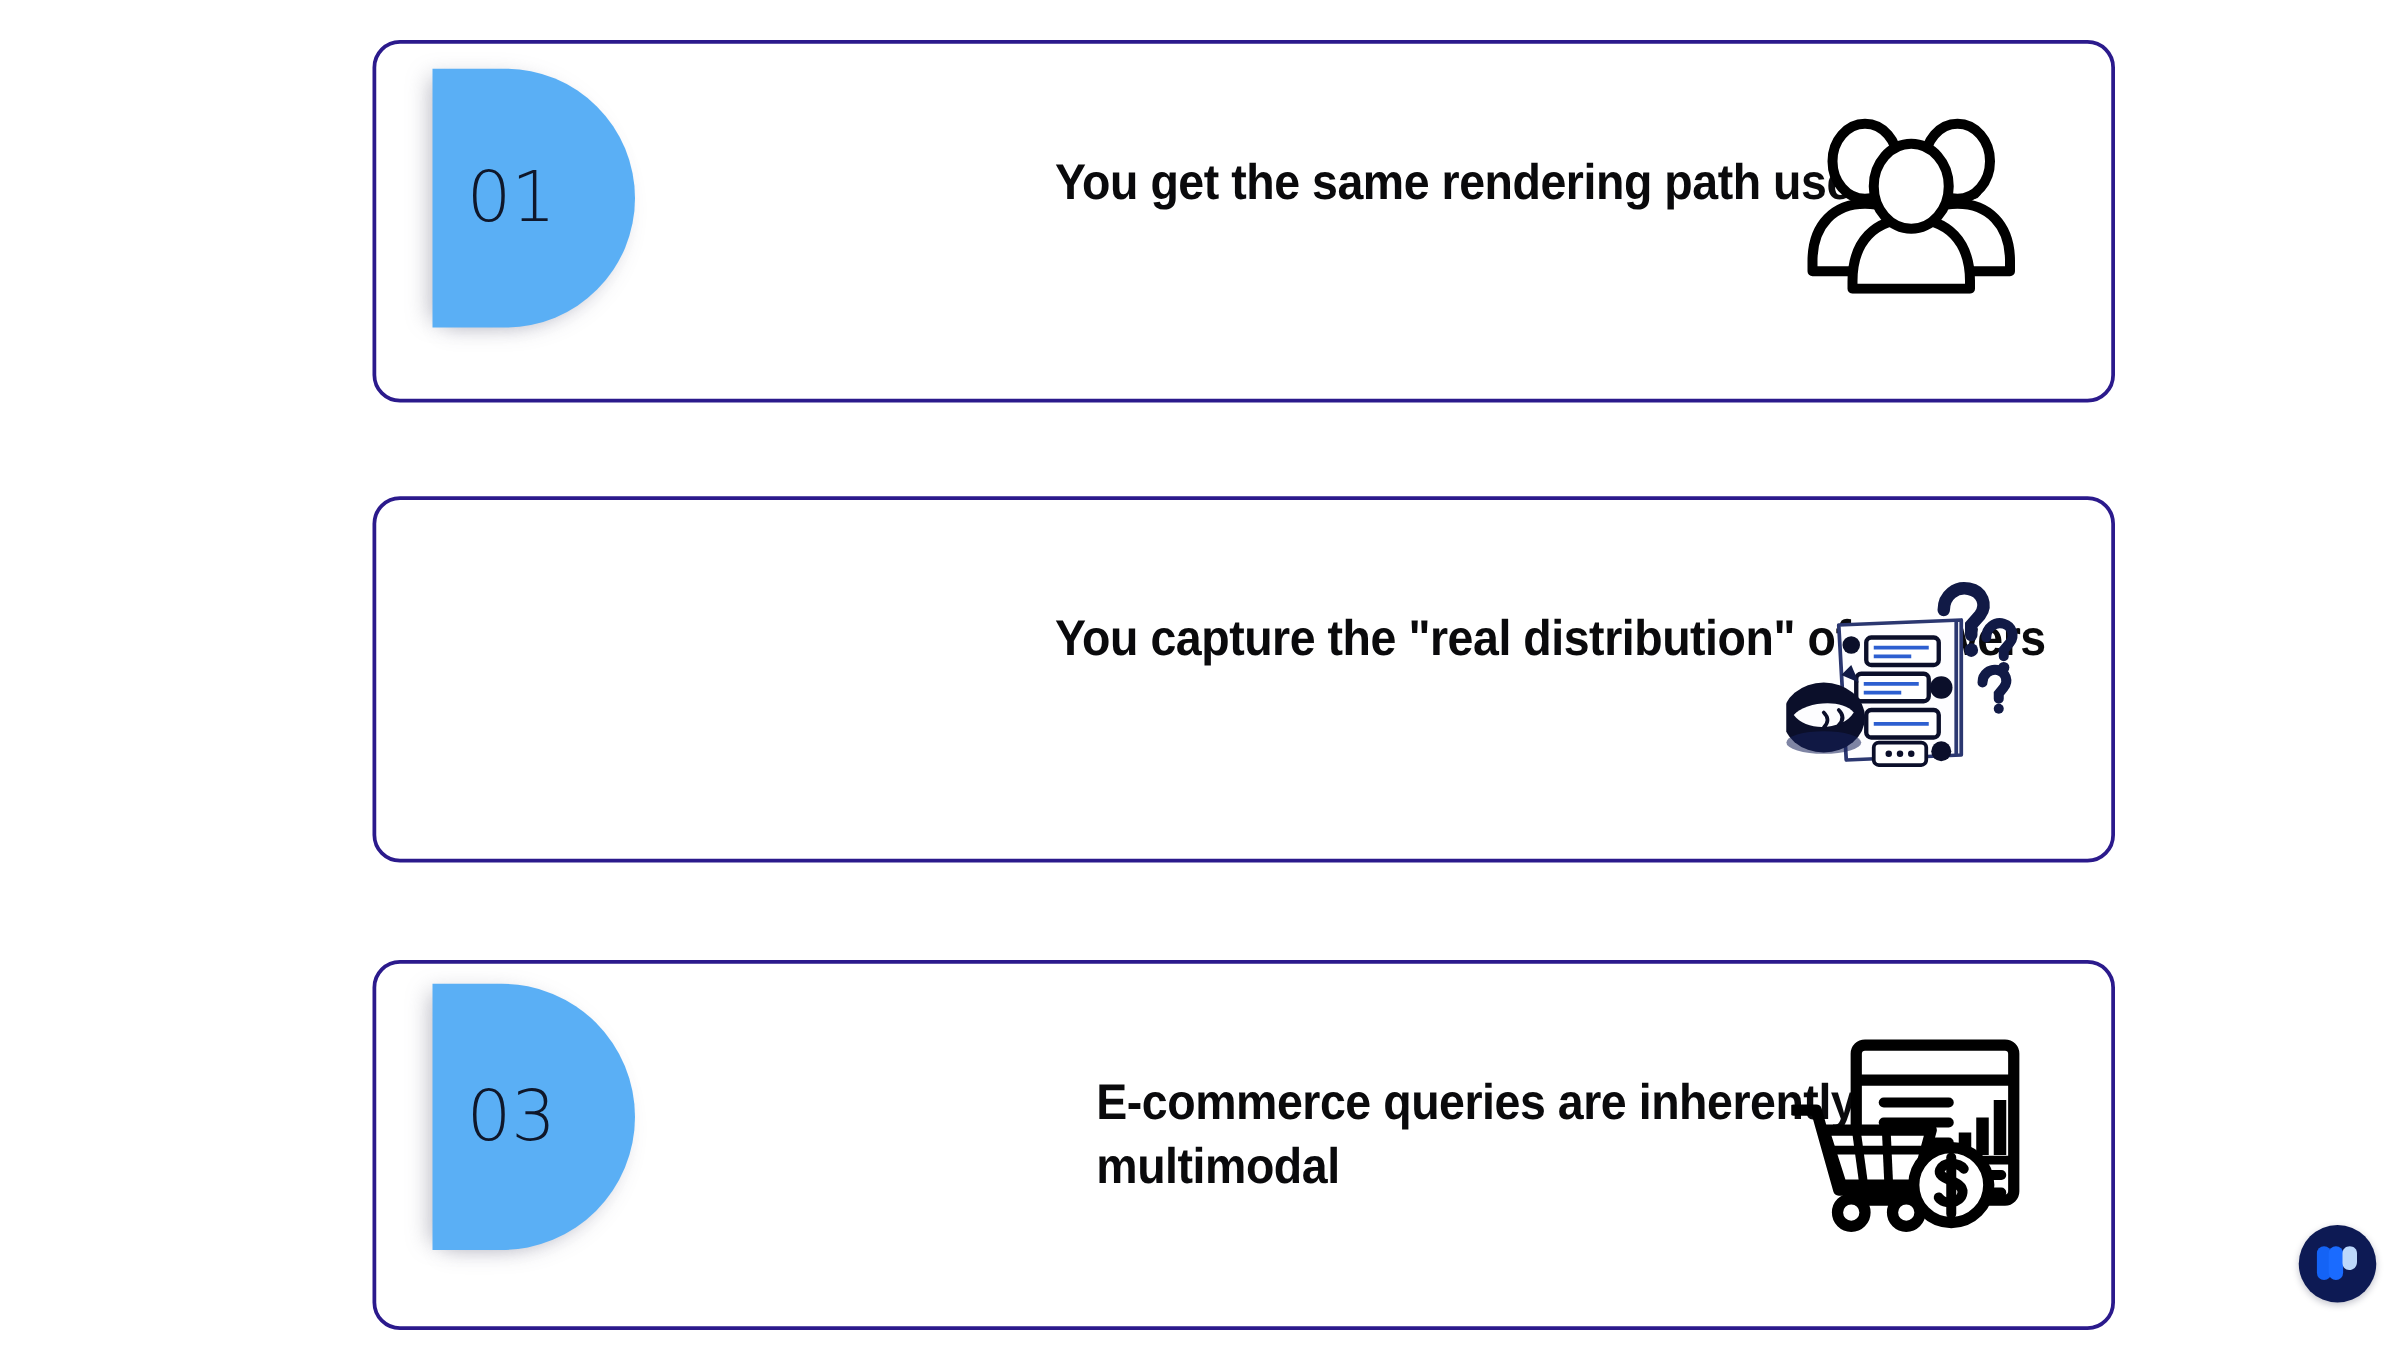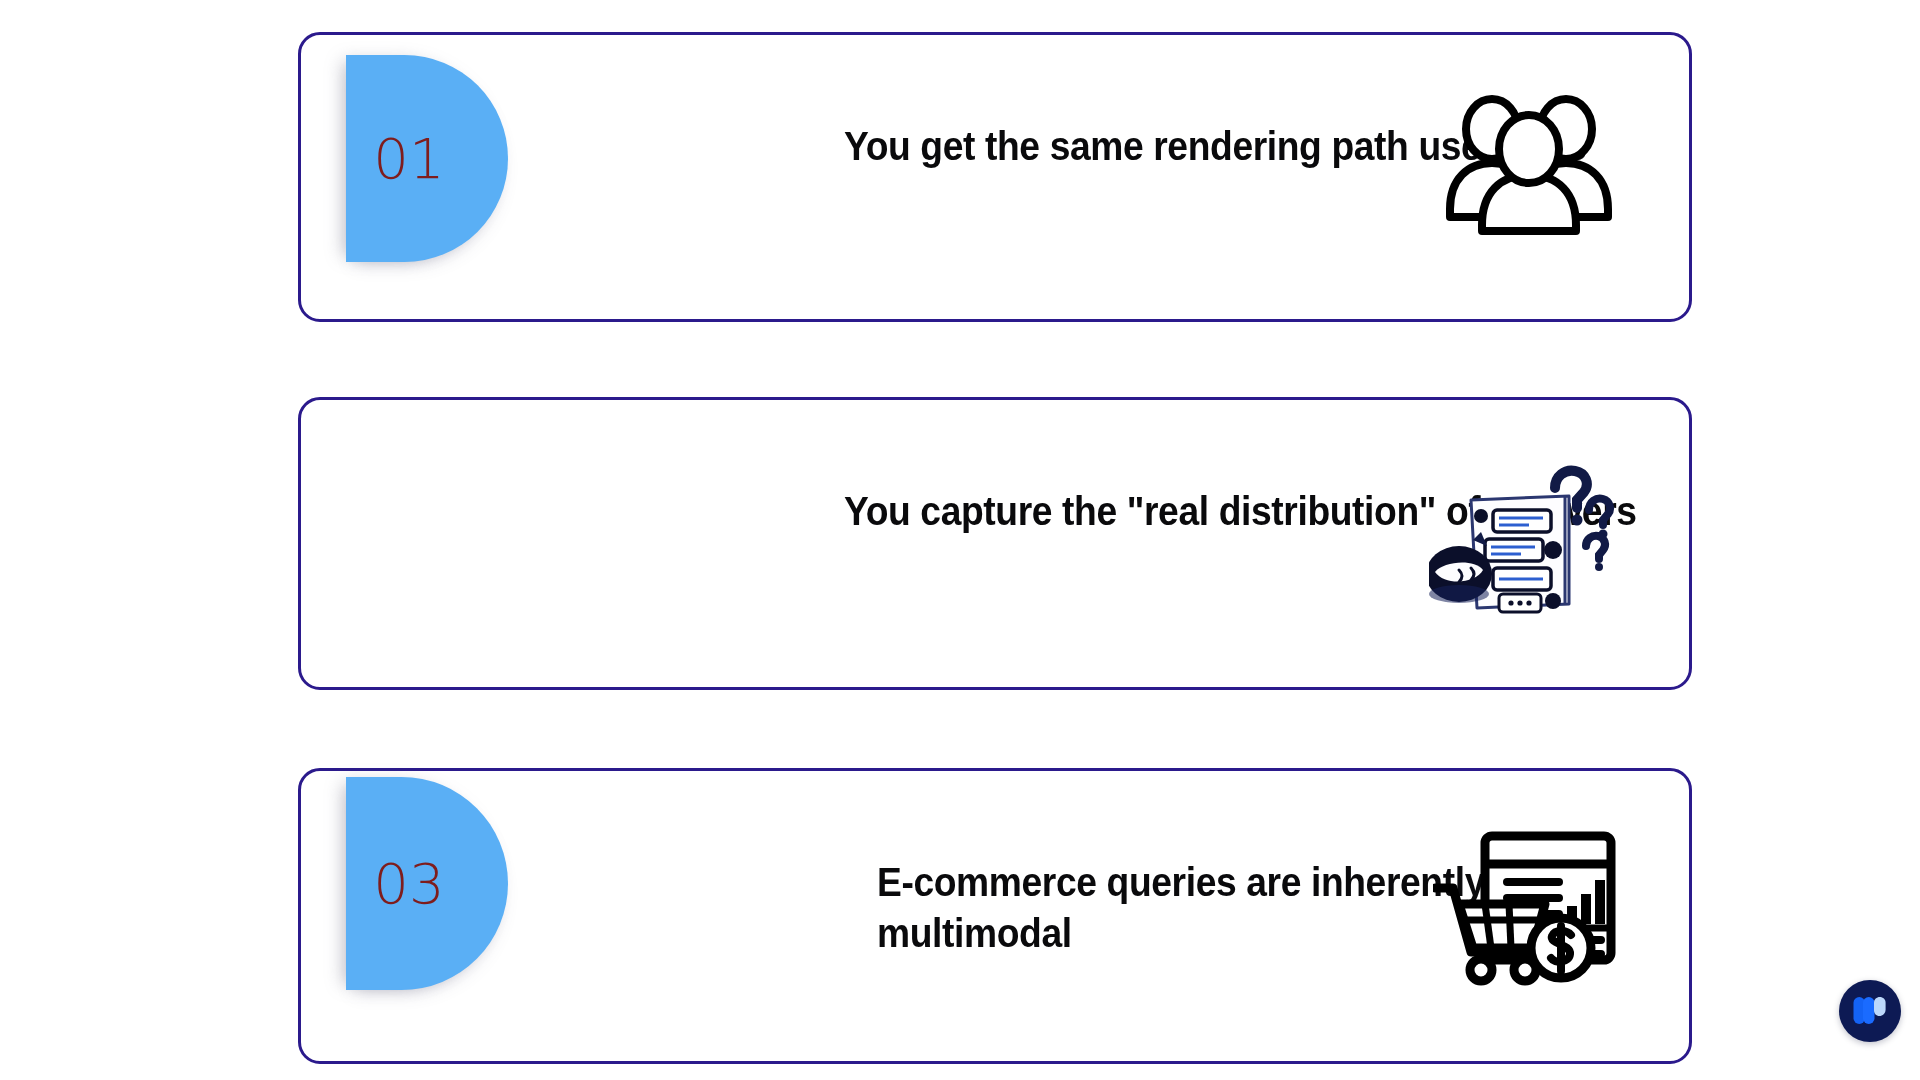--- a/index.html
+++ b/index.html
@@ -51,28 +51,28 @@
     background: #5aaff5;
     border-radius: 0 300px 300px 0;
     box-shadow: -9px 0 18px -6px rgba(110,110,130,0.40),
                  0 10px 18px -10px rgba(90,90,120,0.35);
     display: flex;
     align-items: center;
     justify-content: center;
   }
   .card-1 .badge { top: 20px;  height: 207px; }
   .card-2 .badge { top: 16px;  height: 210px; }
-  .card-3 .badge { top: 6px;  height: 213px; }
+  .card-3 .badge { top: 16px;  height: 213px; }
 
   .badge-num {
     font-family: "DejaVu Sans", "Liberation Sans", sans-serif;
     font-weight: 300;
     font-size: 56px;
     line-height: 1;
-    color: #7f1d1d;
+    color: #0f172a;
     letter-spacing: 0px;
     transform: translateX(-18px);
     user-select: none;
   }
 
   
   .card-title {
     position: absolute;
     font-family: "Liberation Sans", "DejaVu Sans", sans-serif;
     font-weight: 700;

